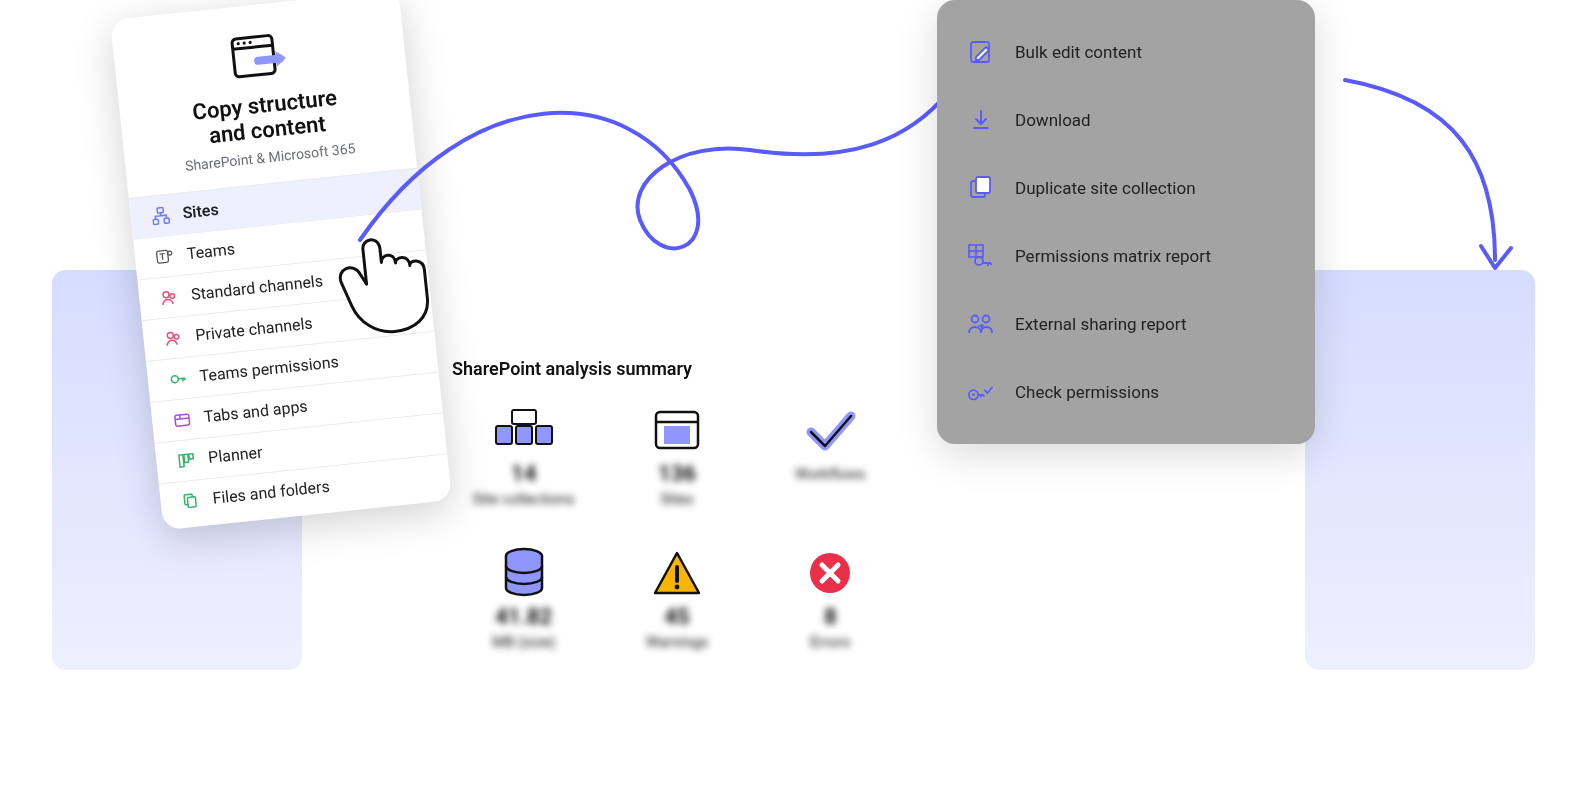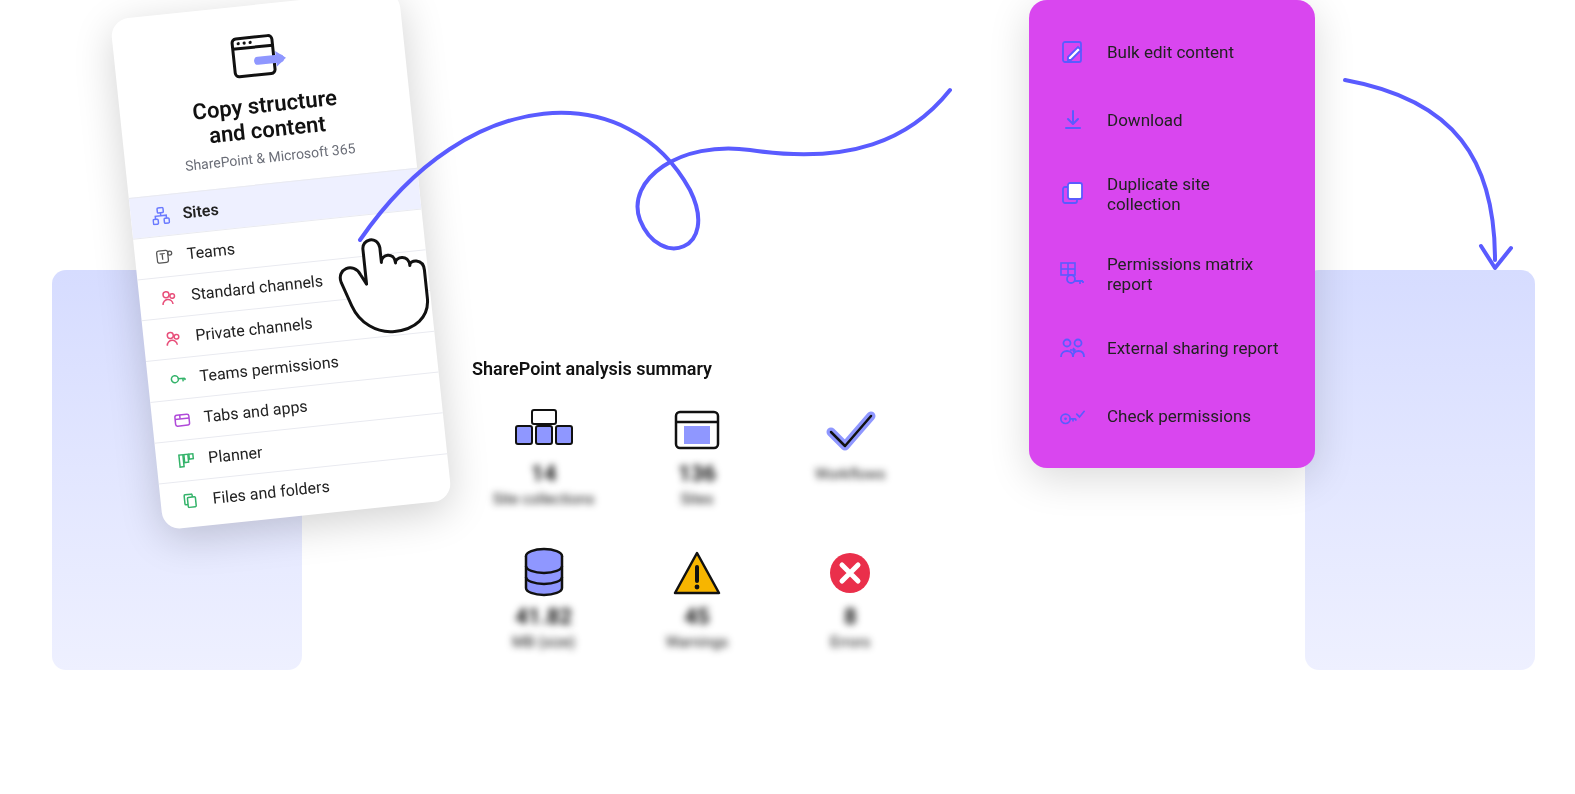--- a/index.html
+++ b/index.html
@@ -113,21 +113,21 @@
   .arrow-right-down {
     position: absolute;
     right: 40px;
     top: 70px;
     pointer-events: none;
   }
 
   
   .analysis {
     position: absolute;
-    left: 472px;
+    left: 452px;
     top: 358px;
     width: 450px;
   }
   .analysis h3 {
     font-size: 18px;
     font-weight: 600;
     color: #111;
     margin-bottom: 24px;
   }
   .stat-grid {
@@ -159,22 +159,22 @@
     font-size: 15px;
     color: #111;
     filter: blur(3.5px);
   }
 
   
   .actions-card {
     position: absolute;
     right: 260px;
     top: 0px;
-    width: 286px;
-    background: #d946ef;
+    width: 378px;
+    background: #a3a3a3;
     border-radius: 18px;
     box-shadow: 0 10px 40px rgba(0,0,0,0.15);
     padding: 18px 0;
   }
   .actions-list {
     list-style: none;
   }
   .actions-list li {
     display: flex;
     align-items: center;

